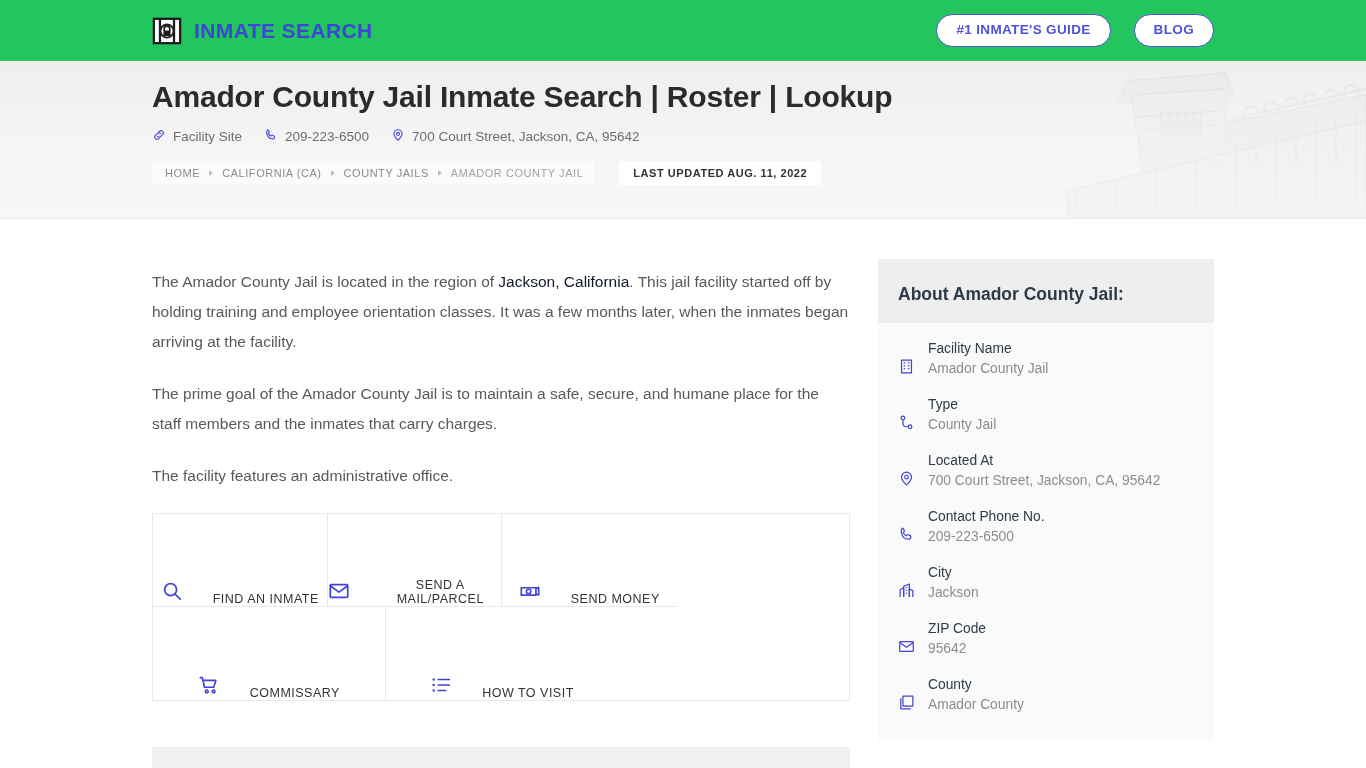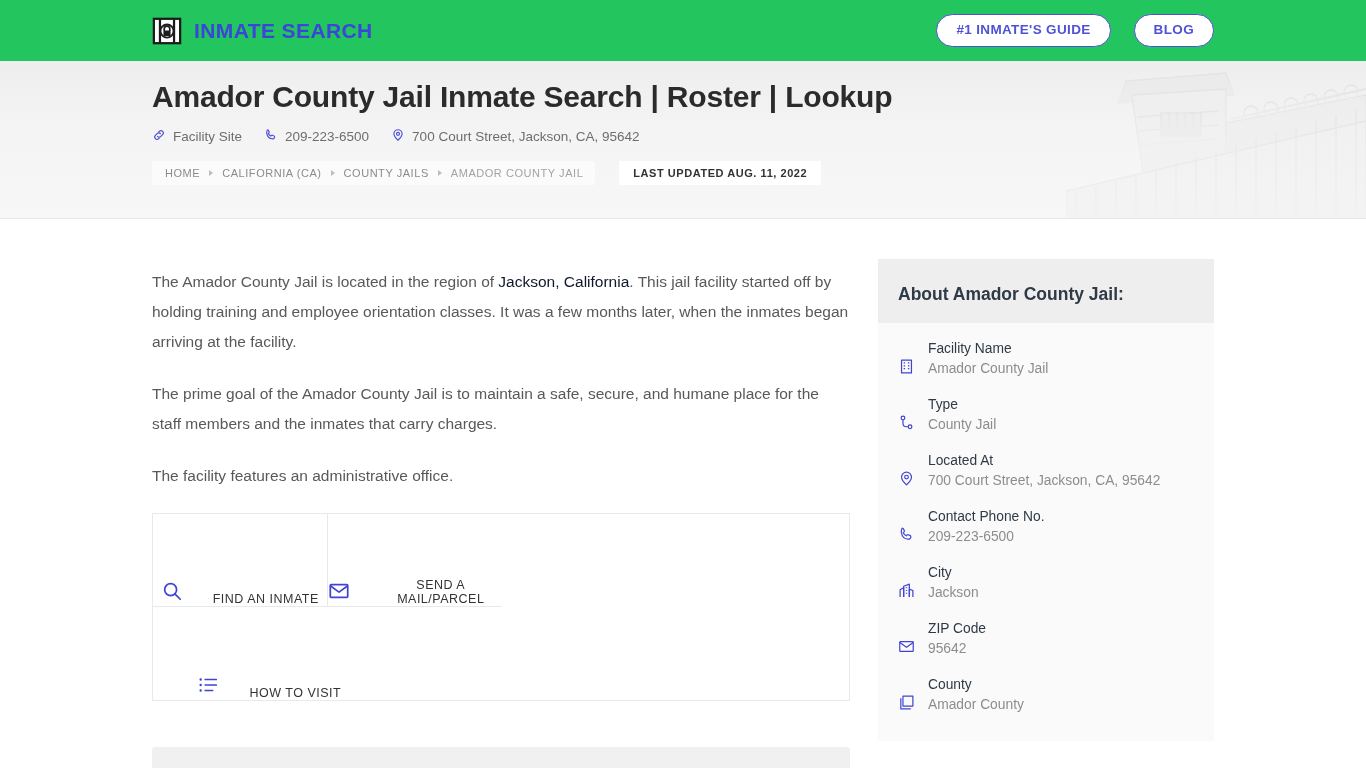--- a/index.html
+++ b/index.html
@@ -324,26 +324,46 @@
         <a class="action" href="#">
           <span>
             <svg width="22" height="22" viewBox="0 0 24 24" fill="none" stroke="currentColor" stroke-width="1.9" stroke-linejoin="round">
               <rect x="2.5" y="5" width="19" height="14" rx="1"></rect>
                 <path d="M2.5 6.3L12 13.2l9.5-6.9"></path>
             </svg>
           </span>
           <span class="action-label">SEND A MAIL/PARCEL</span>
         </a>
 
+        <a class="action" href="#">
+          <span>
+            <svg width="22" height="22" viewBox="0 0 24 24" fill="none" stroke="currentColor" stroke-width="1.8" stroke-linejoin="round">
+              <path d="M2.5 8.5h16v8h-16z"></path>
+                <circle cx="10.5" cy="12.5" r="2.4"></circle>
+              <path d="M18.5 9.2l3-1.2v8.4l-3-1.1"></path>
+            </svg>
+          </span>
+          <span class="action-label">SEND MONEY</span>
+        </a>
 
       </div>
 
       <div class="row row2">
 
 
+        <a class="action" href="#">
+          <span>
+            <svg width="22" height="22" viewBox="0 0 24 24" fill="none" stroke="currentColor" stroke-width="1.8" stroke-linecap="round" stroke-linejoin="round">
+              <path d="M2.5 4h2.2l2.4 10.5h10l2.4-7.5H6"></path>
+              <circle cx="9.5" cy="19" r="1.5"></circle>
+                <circle cx="17" cy="19" r="1.5"></circle>
+            </svg>
+          </span>
+          <span class="action-label">COMMISSARY</span>
+        </a>
 
         <a class="action" href="#">
           <span>
             <svg width="22" height="22" viewBox="0 0 24 24" fill="none" stroke="currentColor" stroke-width="1.9" stroke-linecap="round">
               <path d="M9 6h12M9 12h12M9 18h8"></path>
               <path d="M4 6h.01M4 12h.01M4 18h.01" stroke-width="2.6"></path>
             </svg>
           </span>
           <span class="action-label">HOW TO VISIT</span>
         </a>

